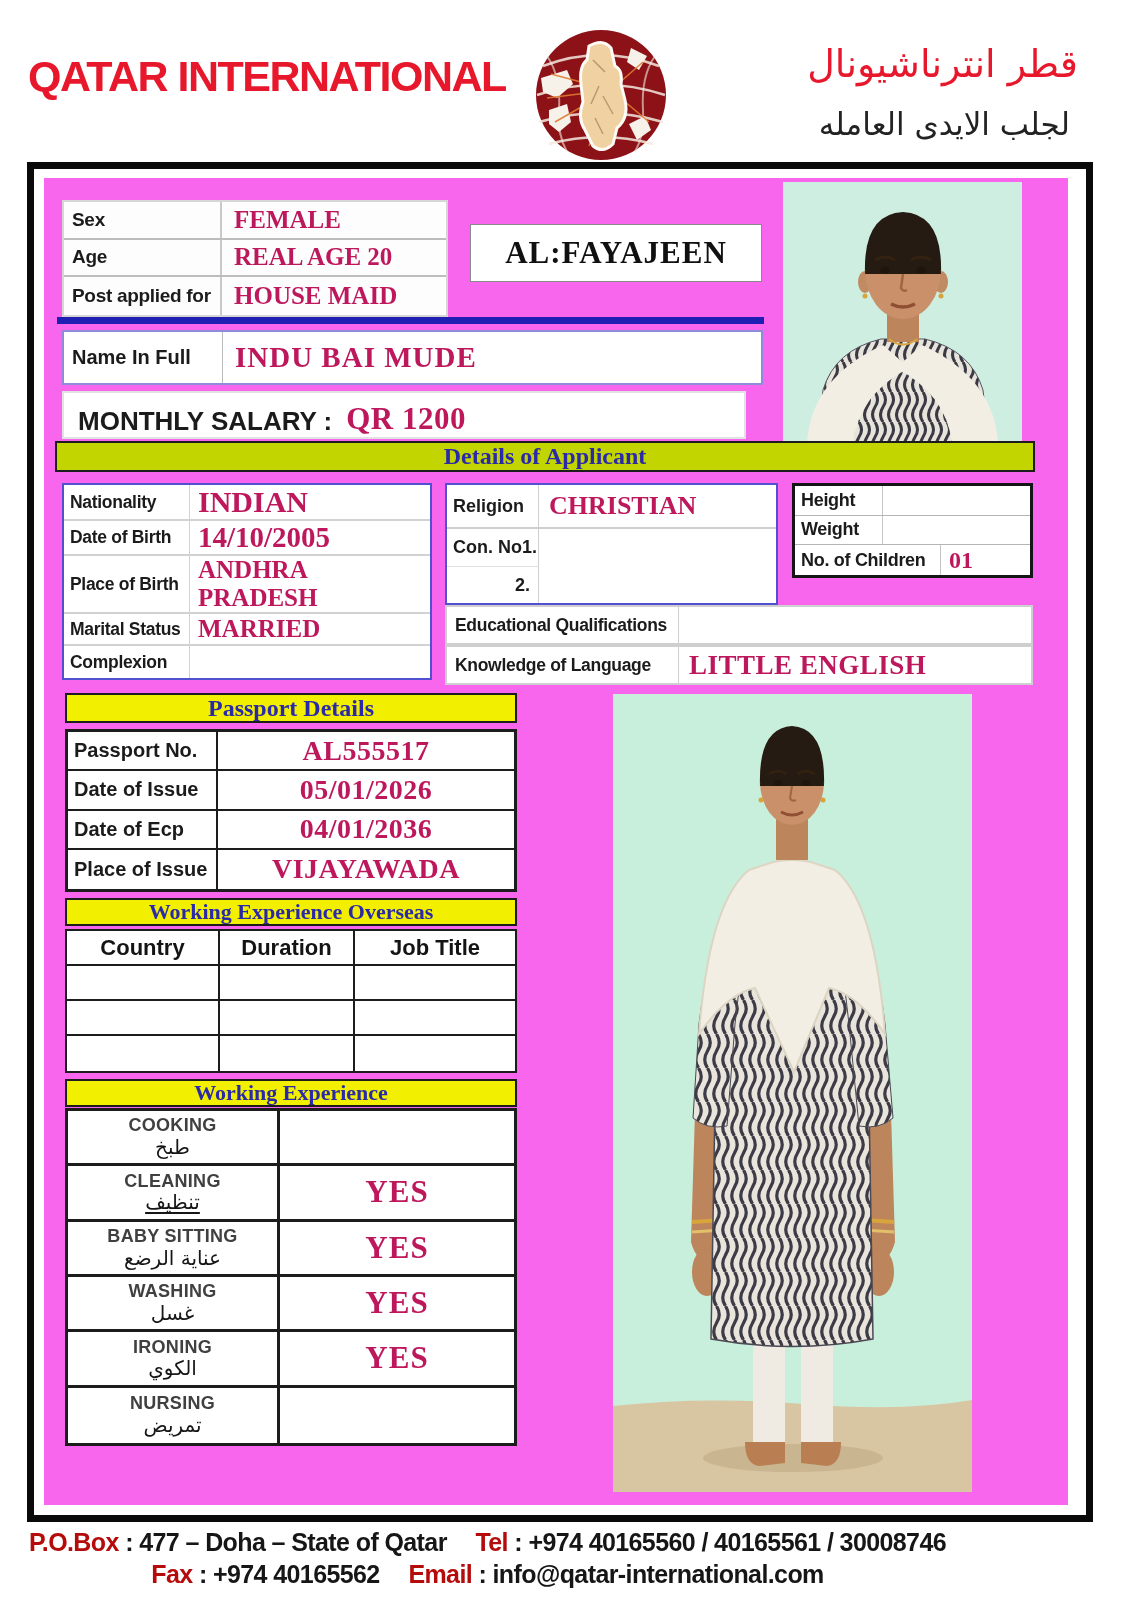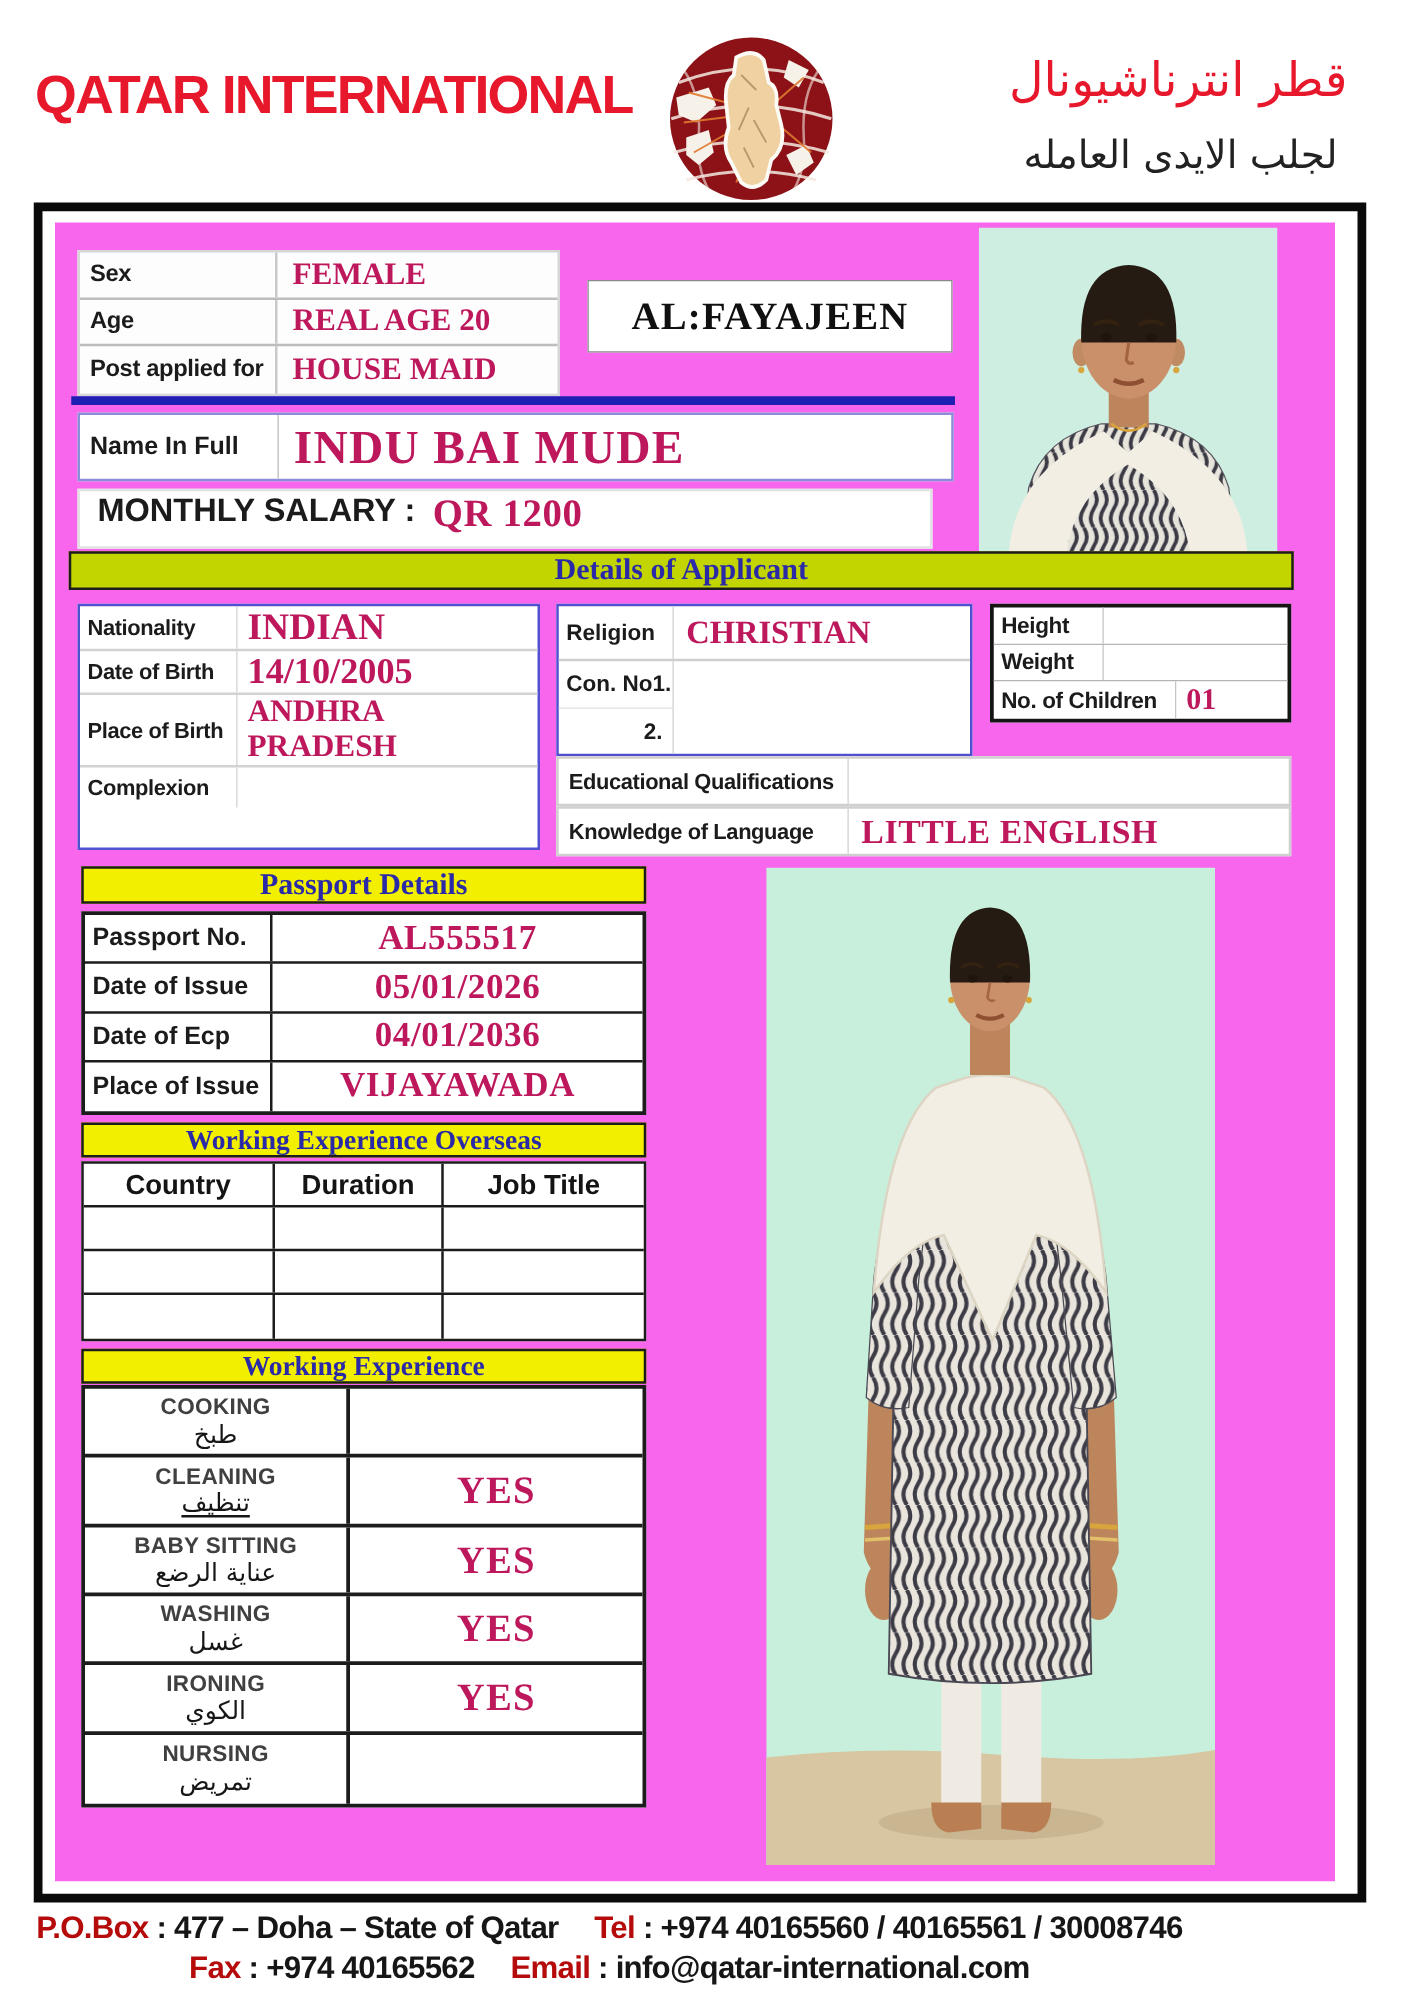--- a/index.html
+++ b/index.html
@@ -28,23 +28,23 @@
   .top-table .frow:last-child{border-bottom:none;}
   .top-table .flabel{font-size:19px;letter-spacing:-0.3px;padding-left:8px;display:flex;align-items:center;border-right:2px solid #c9c9c9;}
   .top-table .fvalue{font-size:25px;padding-left:12px;display:flex;align-items:center;}
 
   .al-box{left:470px;top:224px;width:292px;height:58px;background:#fff;border:1px solid #8a8a8a;display:flex;align-items:center;justify-content:center;font-family:"Liberation Serif",serif;font-weight:bold;font-size:31px;color:#101010;letter-spacing:1px;}
 
   .blue-line{left:57px;top:317px;width:707px;height:7px;background:#1f1fb4;}
 
   .name-box{left:62px;top:330px;width:701px;height:55px;background:#fff;border:2px solid #8c8cd8;display:flex;align-items:center;}
   .name-box .nlabel{width:150px;font-size:20px;padding-left:8px;border-right:1px solid #bbb;height:100%;display:flex;align-items:center;}
-  .name-box .nvalue{font-size:38px;padding-left:12px;letter-spacing:1px;}
-
-  .salary-box{left:62px;top:391px;width:684px;height:48px;background:#fff;border:2px solid #e2e2e2;display:flex;align-items:flex-start;padding-left:14px;}
+  .name-box .nvalue{font-size:29px;padding-left:12px;letter-spacing:1px;}
+
+  .salary-box{left:62px;top:391px;width:684px;height:48px;background:#fff;border:2px solid #e2e2e2;display:flex;align-items:flex-end;padding-left:14px;}
   .salary-box .slabel{font-size:26px;}
   .salary-box .svalue{font-size:31px;margin-left:14px;letter-spacing:0.5px;}
 
   
   .banner{border:2px solid #1c1c1c;display:flex;align-items:center;justify-content:center;font-family:"Liberation Serif",serif;font-weight:bold;color:#2a2aa8;}
   .banner.green{background:#c3d501;}
   .banner.yellow{background:#f2ef00;}
   .b-details{left:55px;top:441px;width:980px;height:31px;font-size:24px;}
   .b-passport{left:65px;top:693px;width:452px;height:30px;font-size:24px;}
   .b-weo{left:65px;top:898px;width:452px;height:28px;font-size:22px;}
@@ -225,20 +225,24 @@
       <div class="flabel lbl">Nationality</div>
       <div class="fvalue val">INDIAN</div>
     </div>
     <div class="frow">
       <div class="flabel lbl">Date of Birth</div>
       <div class="fvalue val">14/10/2005</div>
     </div>
     <div class="frow">
       <div class="flabel lbl">Place of Birth</div>
       <div class="fvalue val">ANDHRA PRADESH</div>
+    </div>
+    <div class="frow">
+      <div class="flabel lbl">Marital Status</div>
+      <div class="fvalue val">MARRIED</div>
     </div>
     <div class="frow">
       <div class="flabel lbl">Complexion</div>
       <div class="fvalue val"></div>
     </div>
   </div>
 
   <div class="mid-table abs">
     <div class="c mt-rl lbl">Religion</div>
     <div class="c mt-rv val">CHRISTIAN</div>

